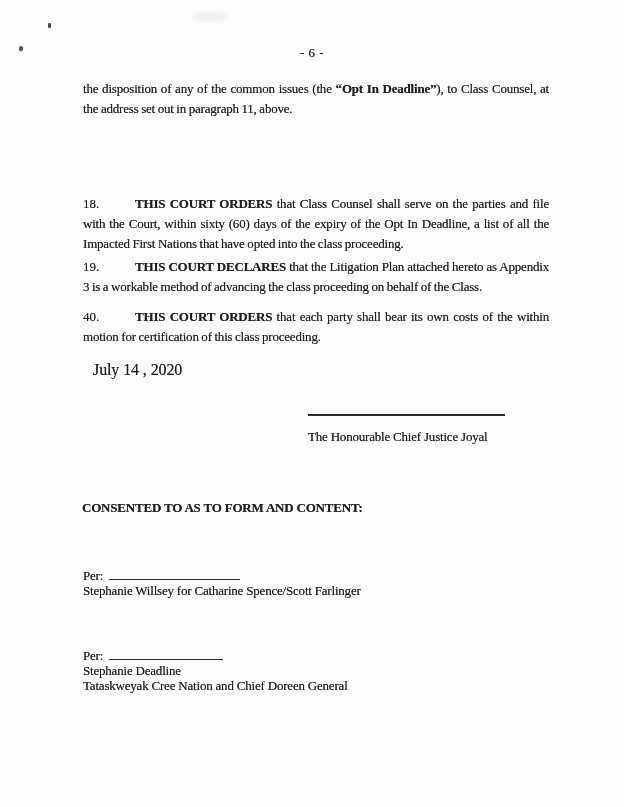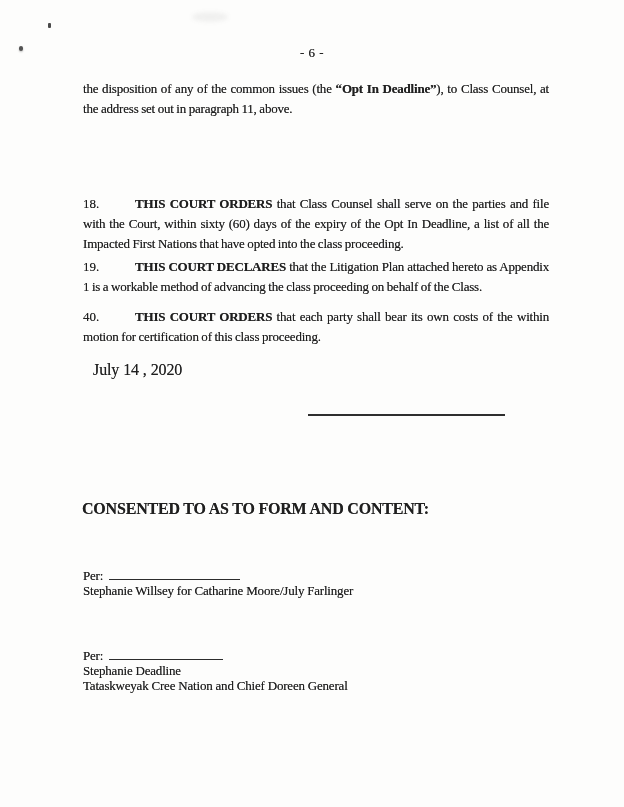--- a/index.html
+++ b/index.html
@@ -55,21 +55,21 @@
   .judge-name {
     position: absolute;
     left: 308px; top: 429px;
     font-size: 13px;
     line-height: 16px;
     letter-spacing: -0.2px;
   }
   .consent-heading {
     position: absolute;
     left: 82px; top: 500px;
-    font-size: 16px;
+    font-size: 13px;
     font-weight: bold;
     letter-spacing: -0.2px;
   }
   .per-block {
     position: absolute;
     left: 83px;
     font-size: 13px;
     line-height: 15px;
     letter-spacing: -0.2px;
   }
@@ -112,33 +112,34 @@
   <div class="speck-2"></div>
   <div class="smudge"></div>
 
   <div class="page-number">- 6 -</div>
 
   <p class="body-par par-intro"><span>the disposition of any of the common issues (the </span><span class="bold-term">“Opt In Deadline”</span><span>), to Class Counsel, at the address set out in paragraph 11, above.</span></p>
 
 
   <p class="body-par par-18"><span class="num">18.</span><span class="lead">THIS COURT ORDERS</span><span> that Class Counsel shall serve on the parties and file with the Court, within sixty (60) days of the expiry of the Opt In Deadline, a list of all the Impacted First Nations that have opted into the class proceeding.</span></p>
 
-  <p class="body-par par-19"><span class="num">19.</span><span class="lead">THIS COURT DECLARES</span><span> that the Litigation Plan attached hereto as Appendix 1 is a workable method of advancing the class proceeding on behalf of the Class.</span></p>
+  <p class="body-par par-19"><span class="num">19.</span><span class="lead">THIS COURT DECLARES</span><span> that the Litigation Plan attached hereto as Appendix 3 is a workable method of advancing the class proceeding on behalf of the Class.</span></p>
 
   <p class="body-par par-20"><span class="num">40.</span><span class="lead">THIS COURT ORDERS</span><span> that each party shall bear its own costs of the within motion for certification of this class proceeding.</span></p>
 
   <div class="date-line">July 14 , 2020</div>
 
   <div class="judge-line"></div>
+  <div class="judge-name">The Honourable Chief Justice Joyal</div>
 
   <div class="consent-heading">CONSENTED TO AS TO FORM AND CONTENT:</div>
 
   <div class="per-block per-block-1">
     <div><span>Per:</span><span class="per-underline"></span></div>
-    <div>Stephanie Willsey for Catharine Moore/July Farlinger</div>
+    <div>Stephanie Willsey for Catharine Spence/Scott Farlinger</div>
   </div>
 
   <div class="per-block per-block-2">
     <div><span>Per:</span><span class="per-underline"></span></div>
     <div>Stephanie Deadline</div>
     <div>Tataskweyak Cree Nation and Chief Doreen General</div>
   </div>
 
 </div>
 

